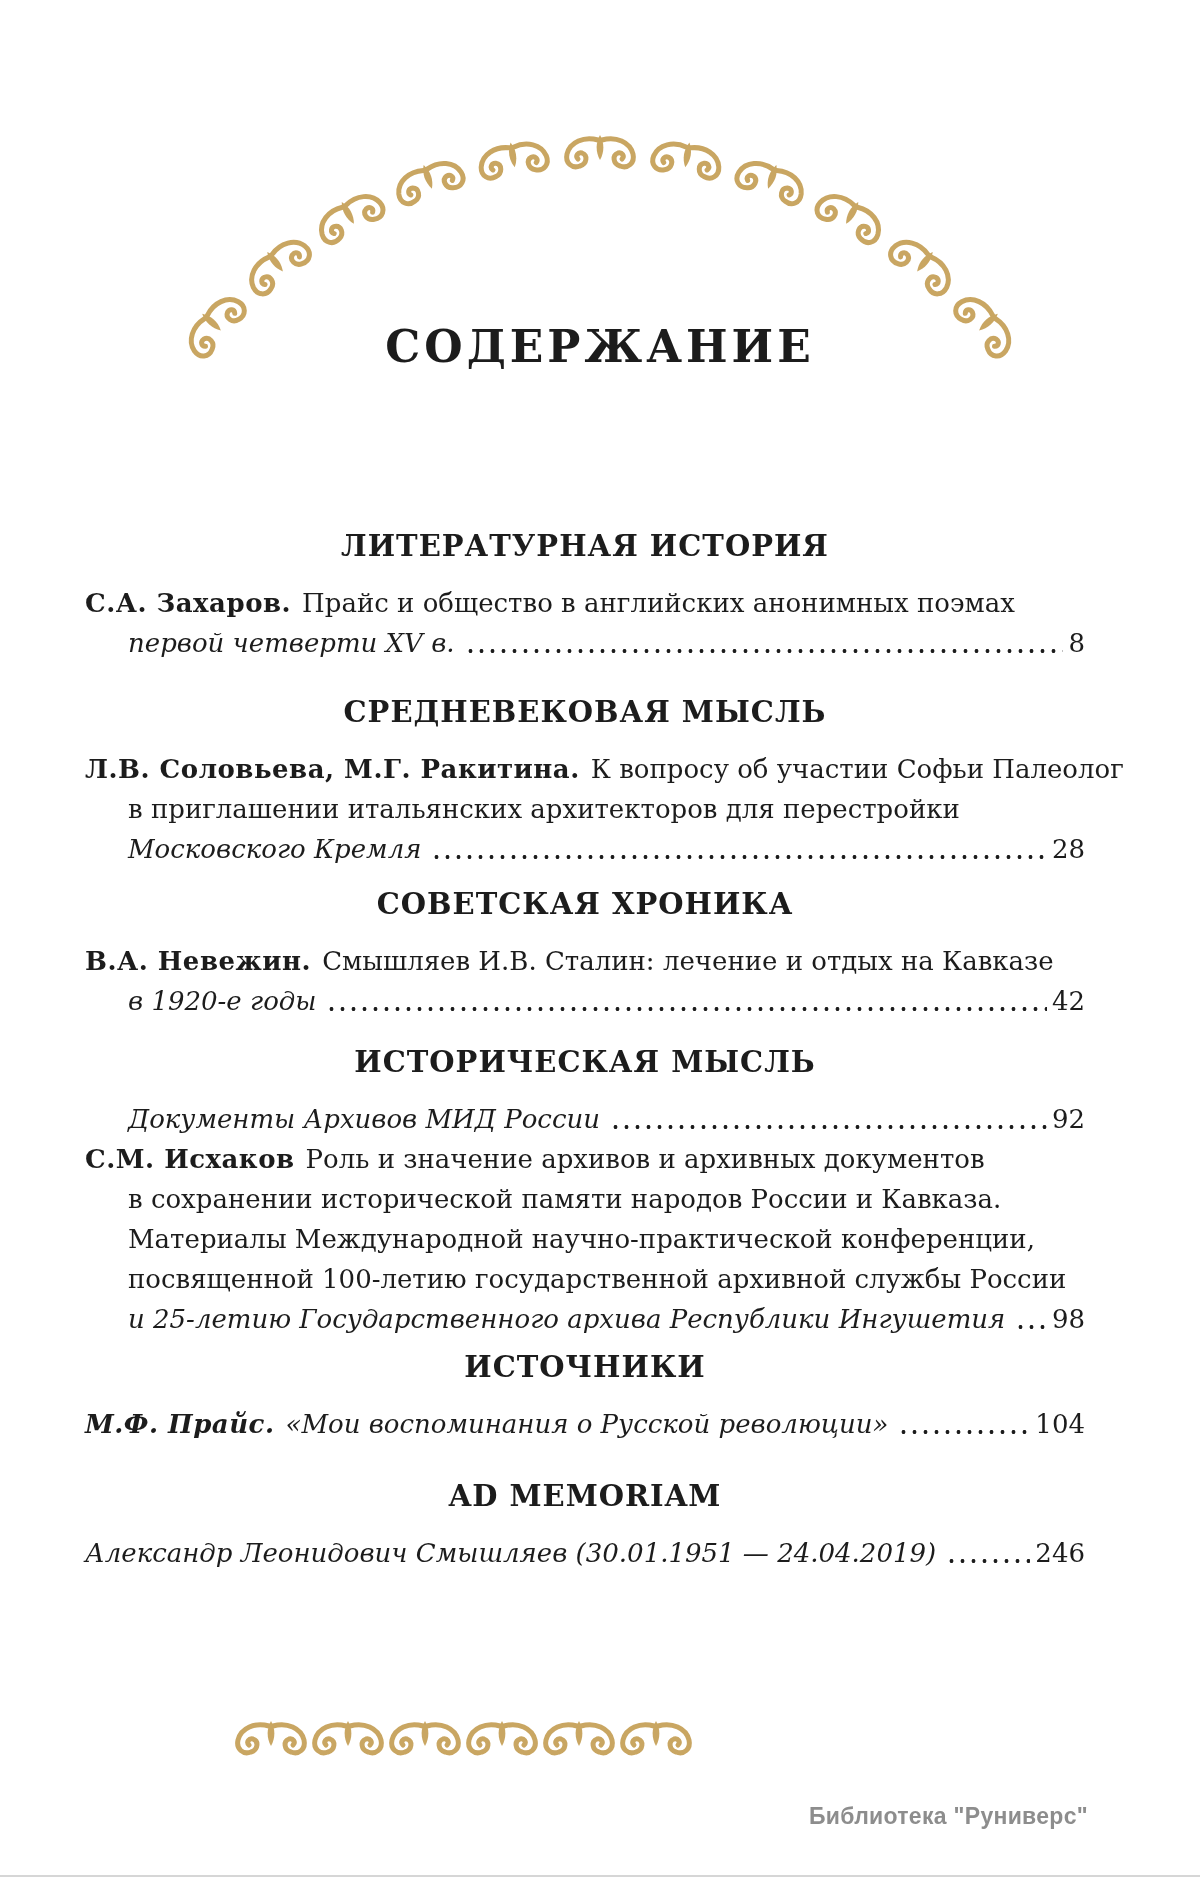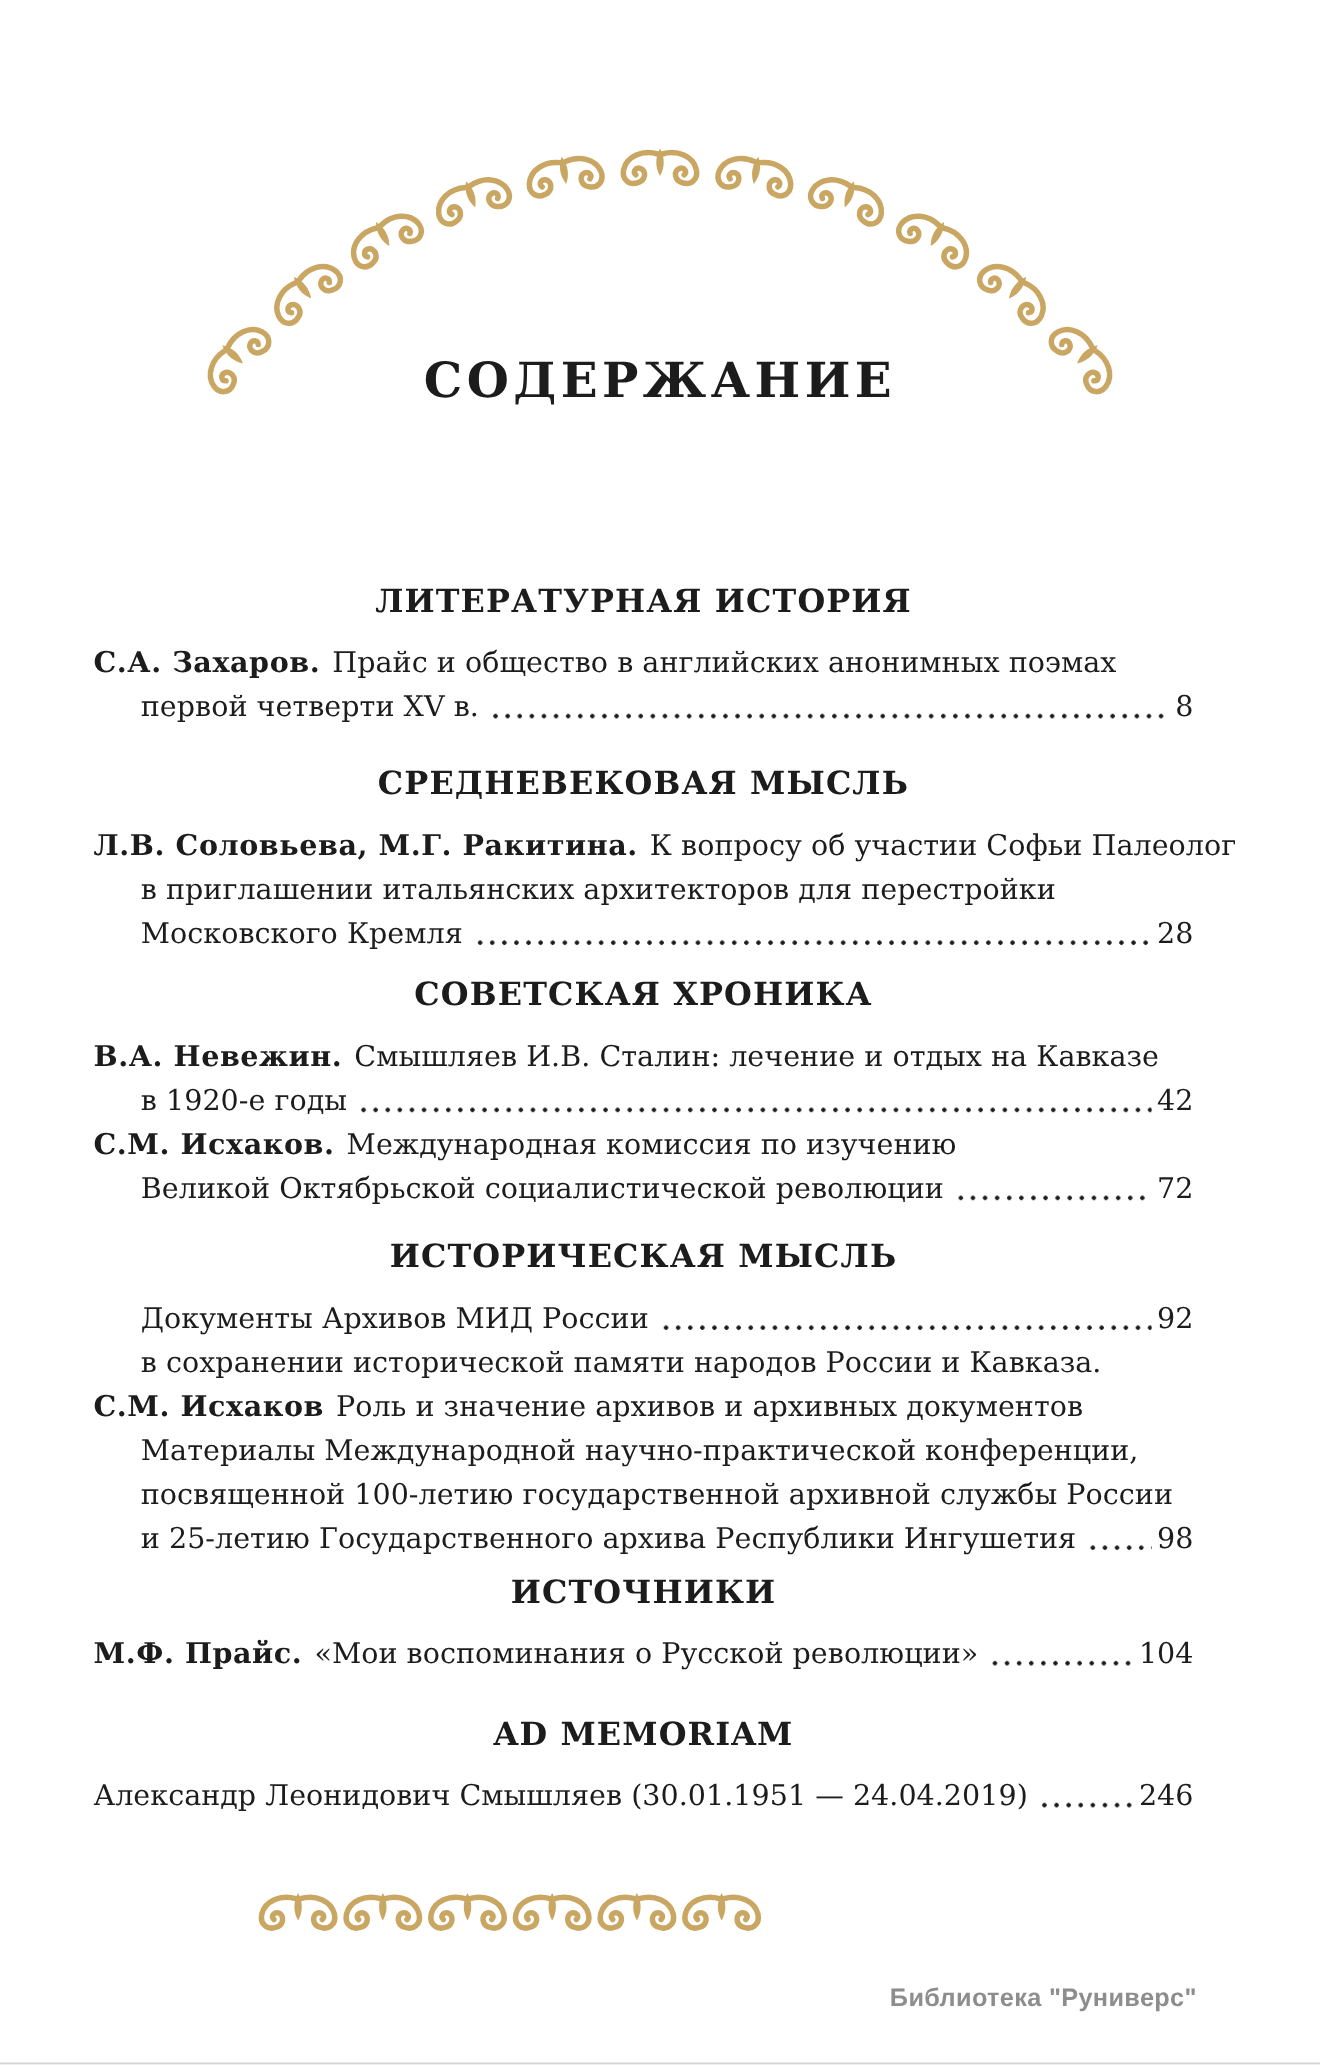--- a/index.html
+++ b/index.html
@@ -44,21 +44,21 @@
   .section-heading{
     margin:0 0 19px 0;
     text-align:center;
     font-size:29px;font-weight:700;letter-spacing:1px;
     line-height:36px;
   }
   .entry{margin:0;}
   .line{line-height:40px;white-space:nowrap;}
   .line.cont{padding-left:43px;}
   .line.last{display:flex;}
-  .line.last .txt,.line.last .author{flex:0 0 auto;}
+  .line.last .txt,.line.last .author{flex:0 0 auto;font-style:italic;}
   .author{font-weight:700;margin-right:11px;letter-spacing:0.5px;}
   .leader{
     flex:1 1 auto;min-width:24px;
     margin:0 5px 0 10px;
     background-image:radial-gradient(circle,var(--text) 1.7px,transparent 2.2px);
     background-size:11px 6px;
     background-repeat:repeat-x;
     background-position:0 calc(100% - 9px);
   }
   .pagenum{flex:0 0 auto;}
@@ -164,41 +164,33 @@
       <section class="toc-section s2">
         <h2 class="section-heading">СОВЕТСКАЯ ХРОНИКА</h2>
         <div class="entry">
           <div class="line"><span class="author">В.А. Невежин.</span><span class="txt">Смышляев И.В. Сталин: лечение и отдых на Кавказе</span></div>
           <div class="line cont last">
             <span class="txt">в 1920-е годы</span>
             <span class="leader"></span>
             <span class="pagenum">42</span>
           </div>
         </div>
-        <div class="entry">
-          <div class="line"><span class="author">С.М. Исхаков.</span><span class="txt">Международная комиссия по изучению</span></div>
-          <div class="line cont last">
-            <span class="txt">Великой Октябрьской социалистической революции</span>
-            <span class="leader"></span>
-            <span class="pagenum">72</span>
-          </div>
-        </div>
       </section>
       <section class="toc-section s3">
         <h2 class="section-heading">ИСТОРИЧЕСКАЯ МЫСЛЬ</h2>
         <div class="entry">
           <div class="line cont last">
             <span class="txt">Документы Архивов МИД России</span>
             <span class="leader"></span>
             <span class="pagenum">92</span>
           </div>
         </div>
         <div class="entry">
+          <div class="line"><span class="author">С.М. Исхаков</span><span class="txt">Роль и значение архивов и архивных документов</span></div>
           <div class="line cont"><span class="txt">в сохранении исторической памяти народов России и Кавказа.</span></div>
-          <div class="line"><span class="author">С.М. Исхаков</span><span class="txt">Роль и значение архивов и архивных документов</span></div>
           <div class="line cont"><span class="txt">Материалы Международной научно-практической конференции,</span></div>
           <div class="line cont"><span class="txt">посвященной 100-летию государственной архивной службы России</span></div>
           <div class="line cont last">
             <span class="txt">и 25-летию Государственного архива Республики Ингушетия</span>
             <span class="leader"></span>
             <span class="pagenum">98</span>
           </div>
         </div>
       </section>
       <section class="toc-section s4">

